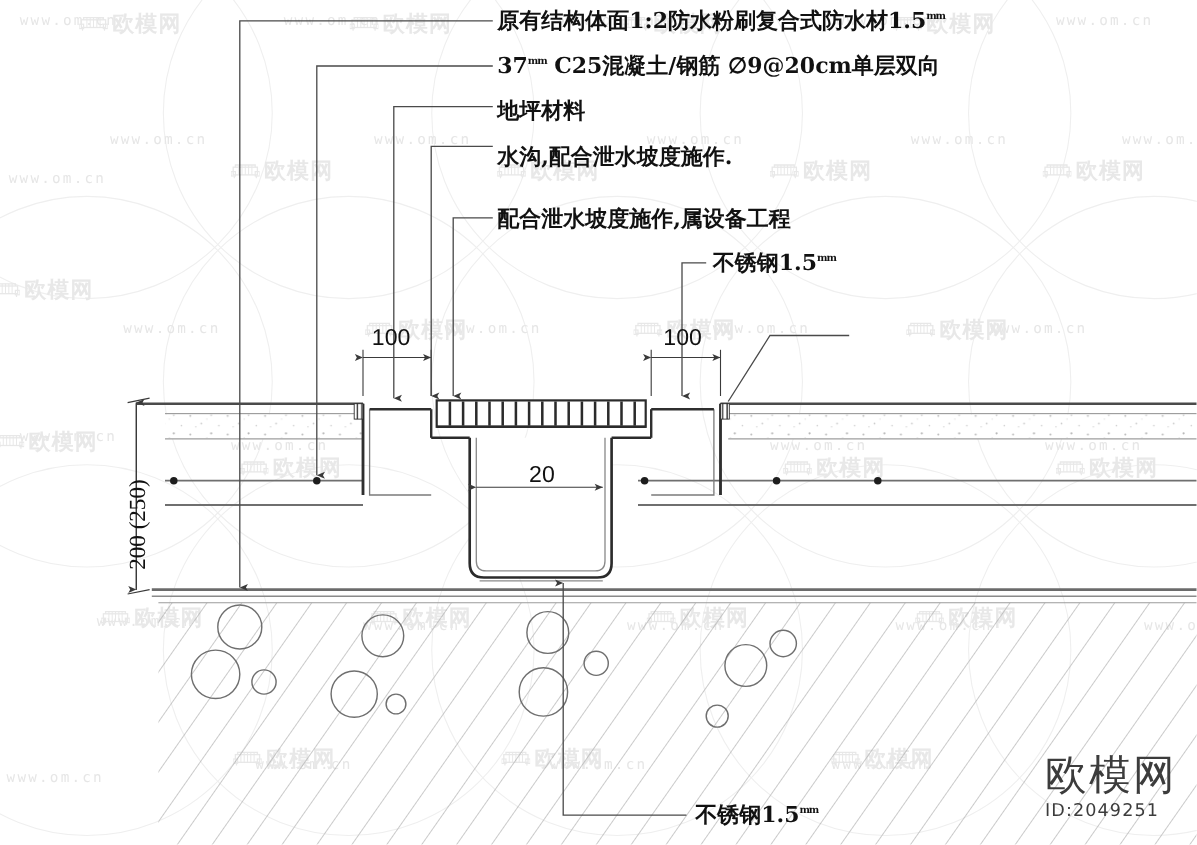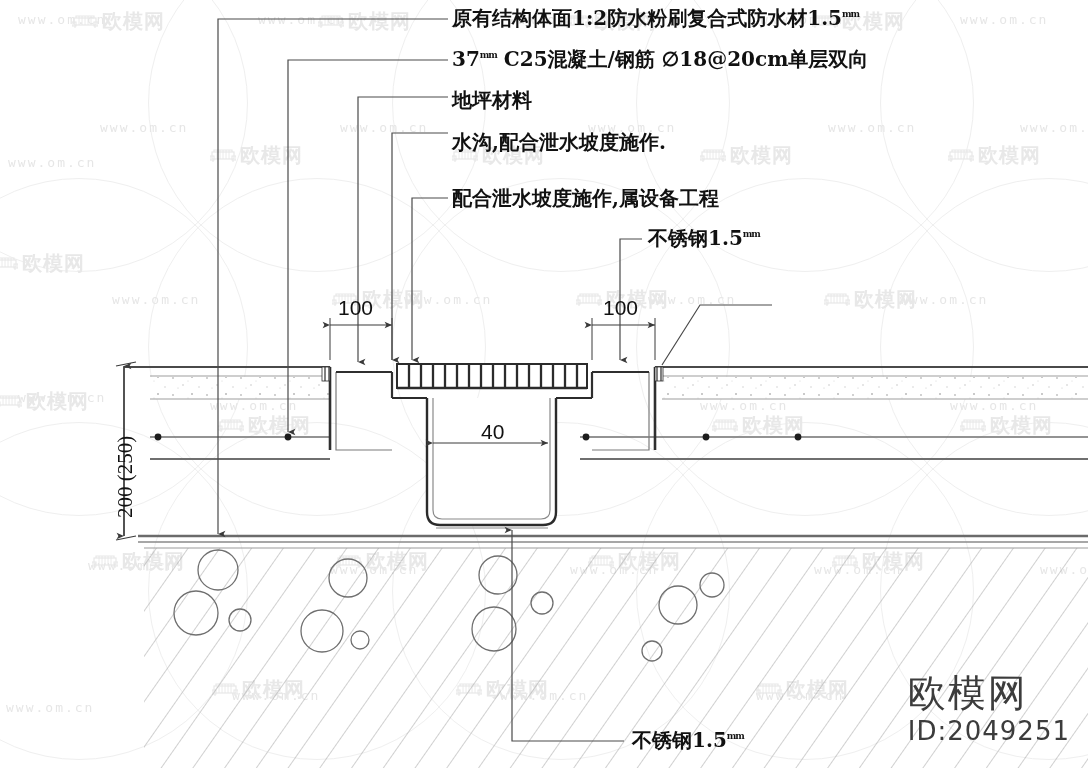--- a/index.html
+++ b/index.html
@@ -34,21 +34,21 @@
        font-family:Liberation Sans, sans-serif;font-size:21px;}
   .vdim{position:absolute;z-index:30;white-space:nowrap;color:#111;
         font-family:"Liberation Serif","DejaVu Serif",serif;font-size:21px;
         transform:rotate(-90deg);transform-origin:left top;}
 
   
   #brand{position:absolute;right:18px;bottom:22px;z-index:40;text-align:left;}
   #brandName{font-family:"DejaVu Sans","Liberation Sans",sans-serif;
              font-size:38px;color:#3c3c3c;letter-spacing:2px;line-height:1.05;}
   #brandId{font-family:"DejaVu Sans","Liberation Sans",sans-serif;
-           font-size:26px;color:#3c3c3c;letter-spacing:1px;margin-top:2px;}
+           font-size:16px;color:#3c3c3c;letter-spacing:1px;margin-top:2px;}
 </style>
 </head>
 <body>
 
 <div id="stage">
 
   <div id="wm">
       <div class="wmCircle" style="left: -90px; top: -66px; width: 336px; height: 336px;"></div>
       <div class="wmCircle" style="left: 148px; top: -66px; width: 336px; height: 336px;"></div>
       <div class="wmCircle" style="left: 392px; top: -66px; width: 336px; height: 336px;"></div>
@@ -659,41 +659,41 @@
 
       <path d="M624,741 L512,741 L512,530" marker-end="url(#arrDn)"></path>
     </g>
   </svg>
 
   <div class="note" style="left:452px;top:5px;">
     <span>原有结构体面1:2防水粉刷复合式防水材1.5</span><span class="sup">mm</span>
   </div>
 
   <div class="note" style="left:452px;top:46px;">
-    <span>37</span><span class="sup">mm</span><span> C25混凝土/钢筋 ∅18@20cm单层双向</span>
+    <span>37</span><span class="sup">mm</span><span> C25混凝土/钢筋 ∅9@20cm单层双向</span>
   </div>
 
   <div class="note" style="left:452px;top:87px;">地坪材料</div>
 
   <div class="note" style="left:452px;top:129px;">水沟,配合泄水坡度施作.</div>
 
   <div class="note" style="left:452px;top:185px;">配合泄水坡度施作,属设备工程</div>
 
   <div class="note" style="left:648px;top:225px;">
     <span>不锈钢1.5</span><span class="sup">mm</span>
   </div>
 
 
   <div class="note" style="left:632px;top:727px;">
     <span>不锈钢1.5</span><span class="sup">mm</span>
   </div>
 
   <div class="dim" style="left:338px;top:296px;">100</div>
   <div class="dim" style="left:603px;top:296px;">100</div>
-  <div class="dim" style="left:481px;top:420px;">40</div>
+  <div class="dim" style="left:481px;top:420px;">20</div>
   <div class="vdim" style="left:113px;top:518px;">200 (250)</div>
 
   <div id="brand">
     <div id="brandName">欧模网</div>
     <div id="brandId">ID:2049251</div>
   </div>
 
 </div>
 
 </body></html>

